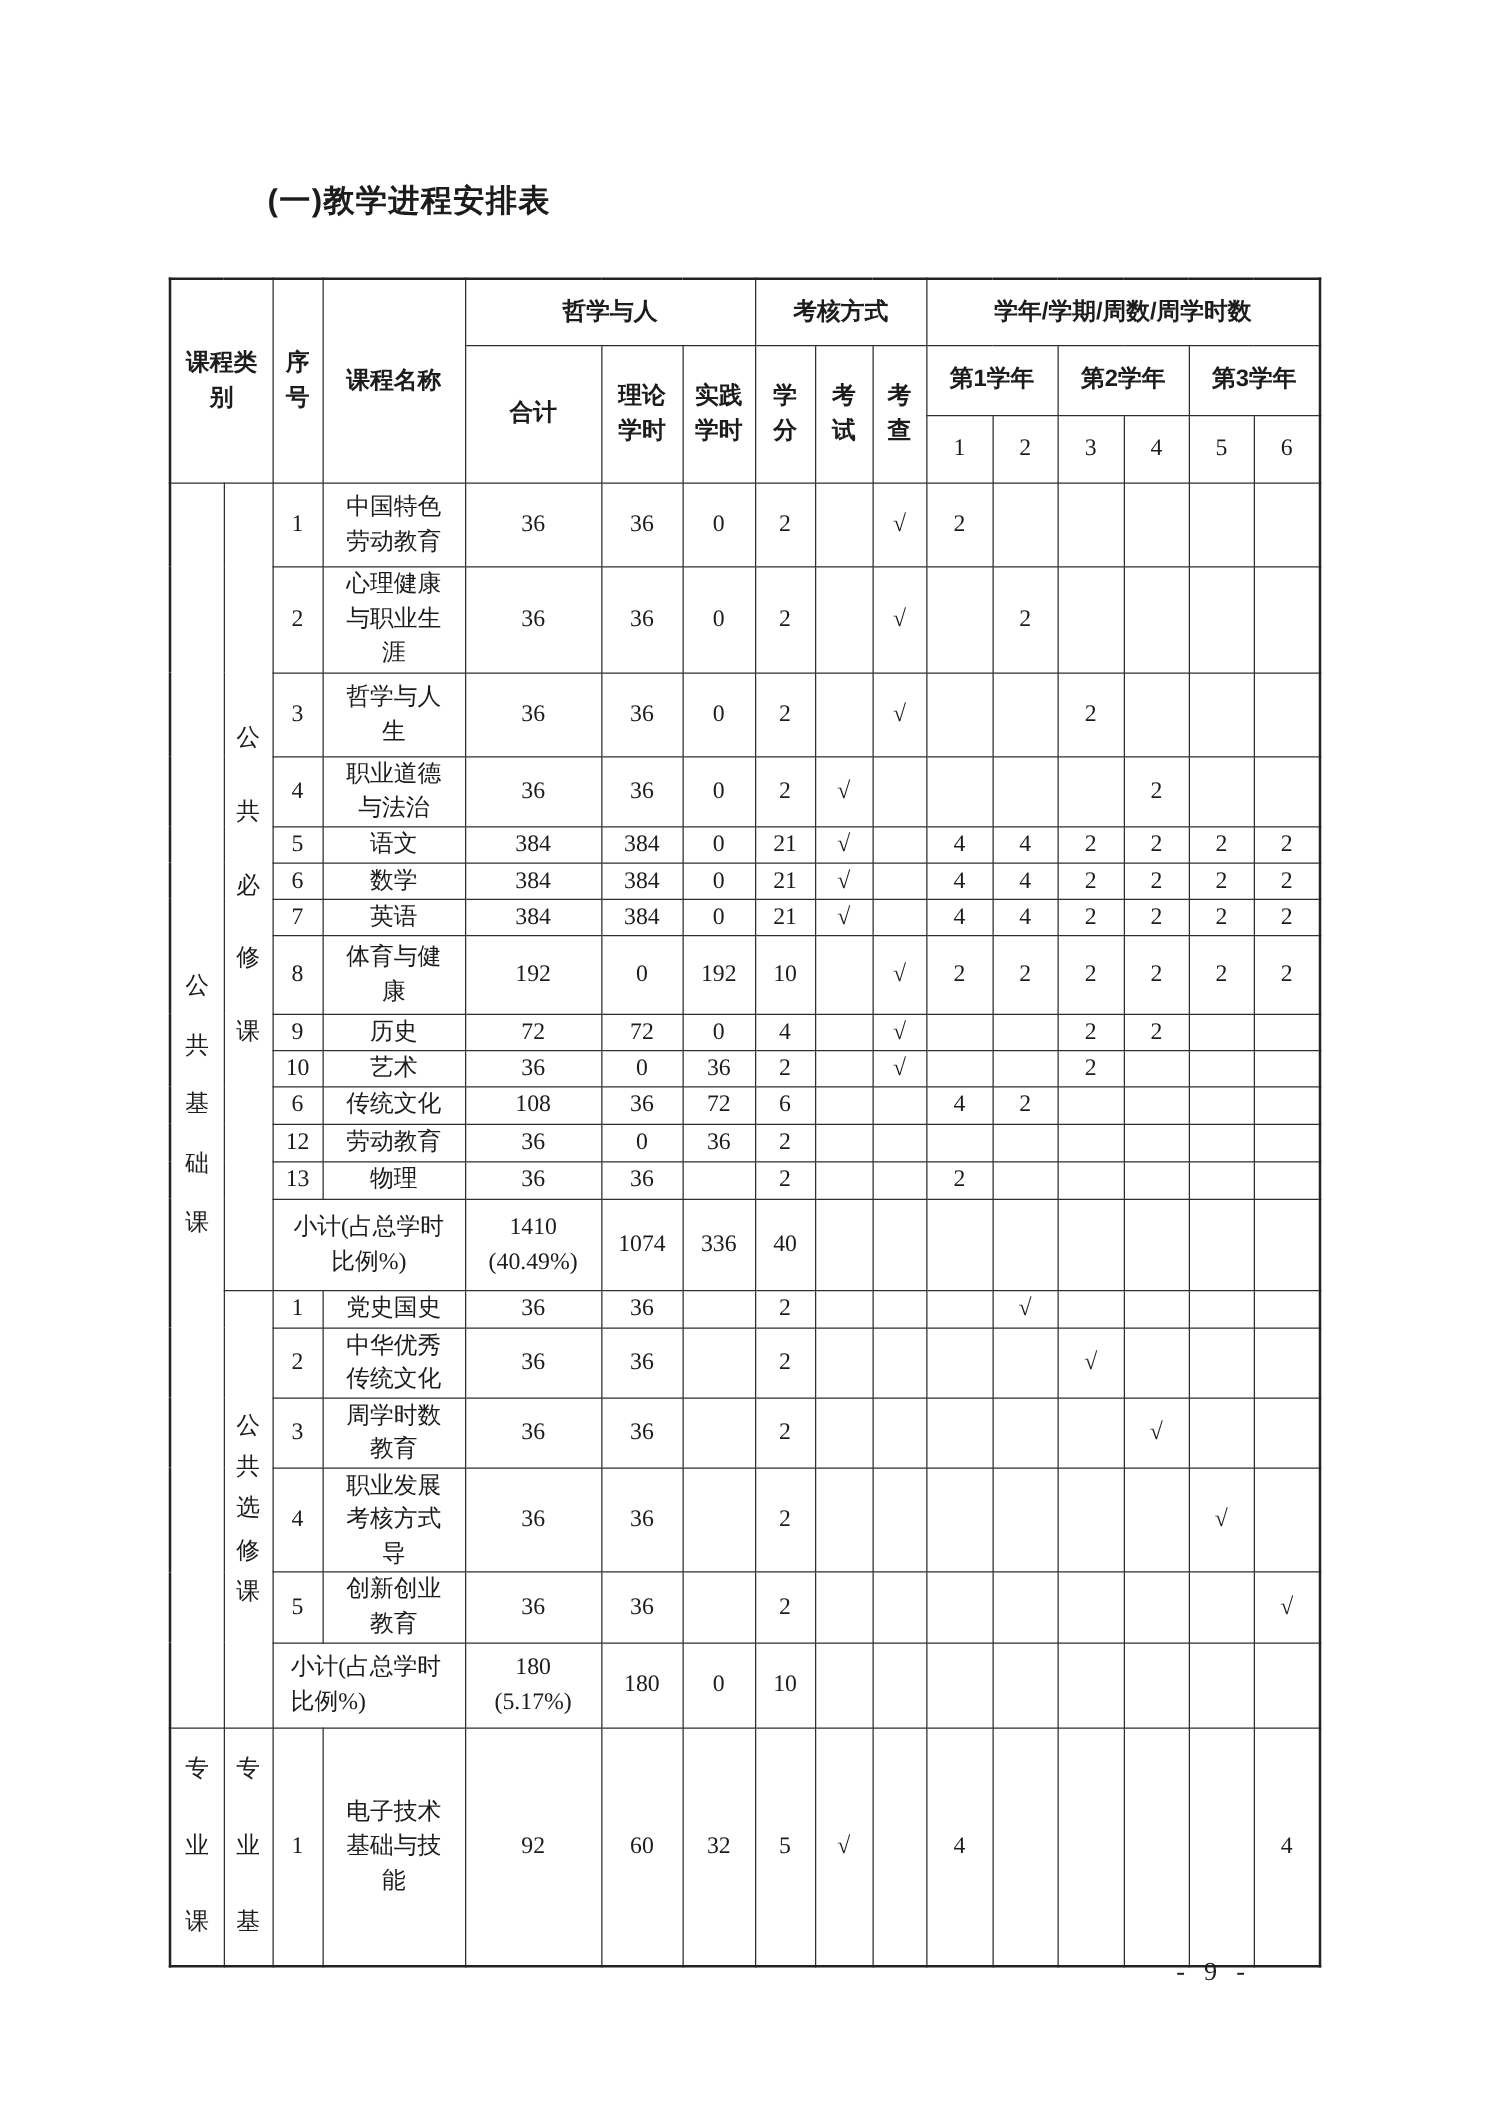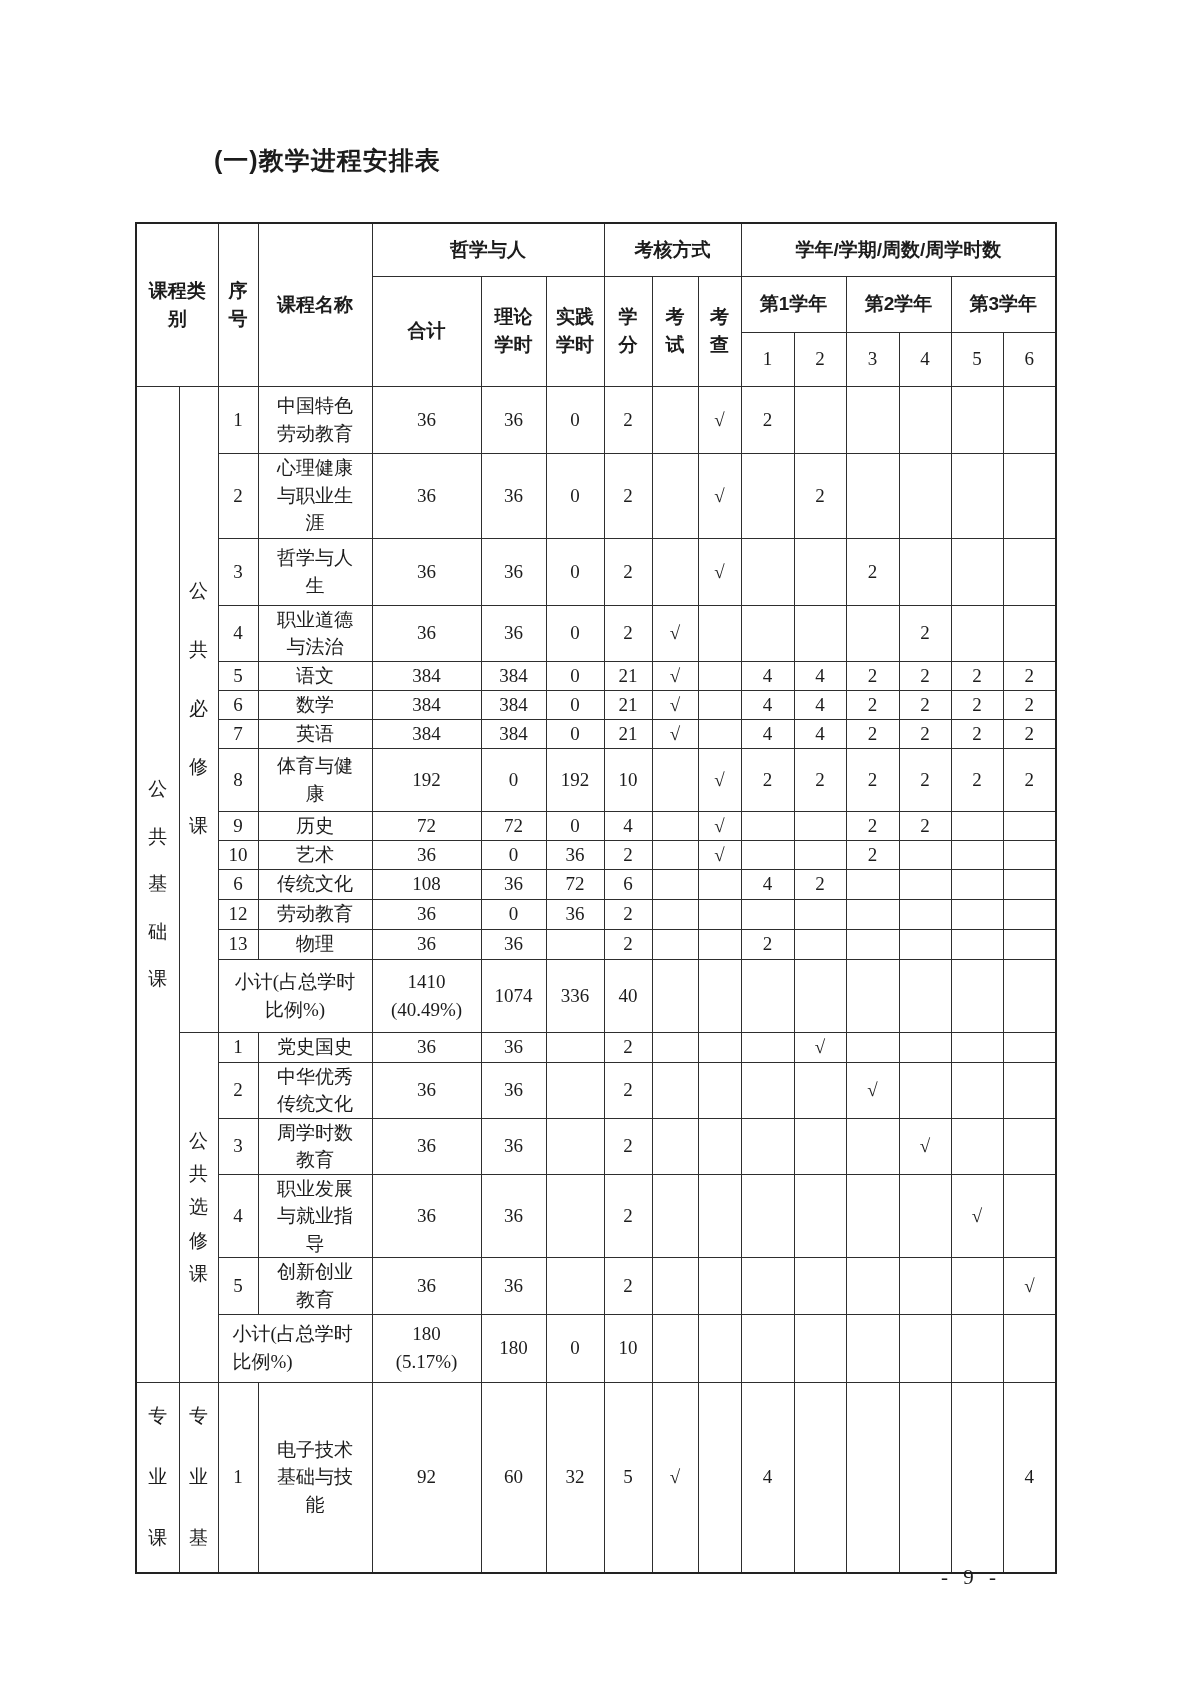--- a/index.html
+++ b/index.html
@@ -402,21 +402,21 @@
         <td class="num"></td>
         <td class="num"></td>
         <td class="num"></td>
         <td class="num">√</td>
         <td class="num"></td>
         <td class="num"></td>
       </tr>
       <tr style="height: 65px;">
         <td class="num">4</td>
         <td class="name">职业发展
-与就业指
+考核方式
 导</td>
         <td class="num">36</td>
         <td class="num">36</td>
         <td class="num"></td>
         <td class="num">2</td>
         <td class="num"></td>
         <td class="num"></td>
         <td class="num"></td>
         <td class="num"></td>
         <td class="num"></td>

